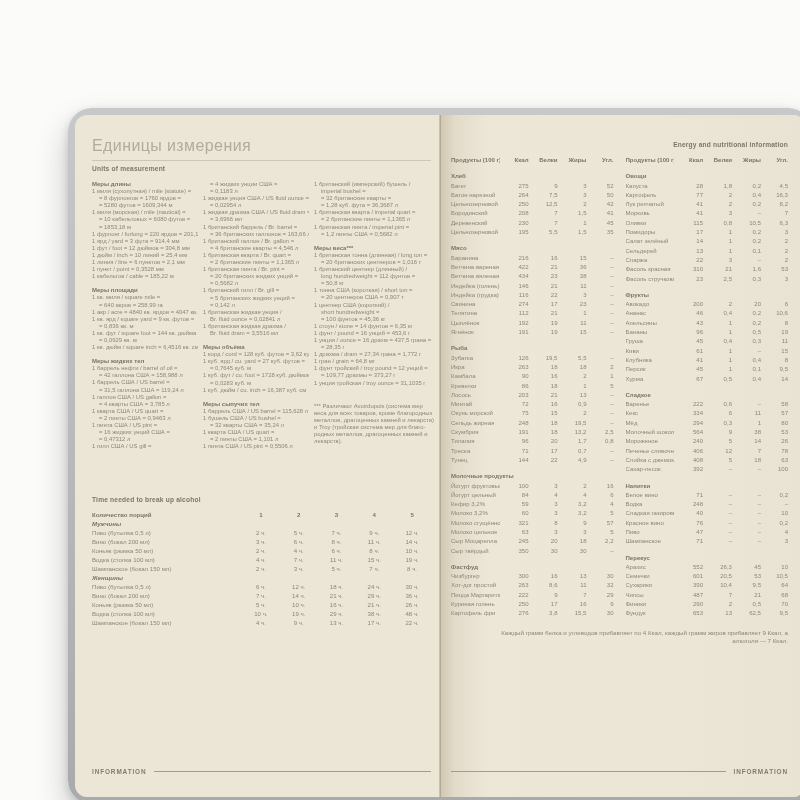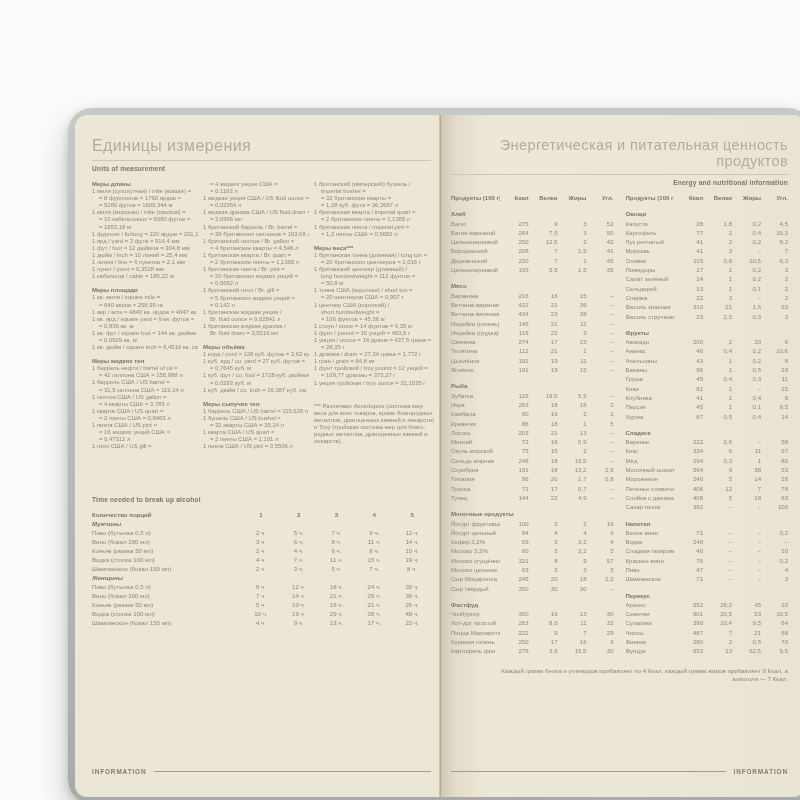--- a/index.html
+++ b/index.html
@@ -300,21 +300,20 @@
           </div>
         </div>
         <div class="pfooter fl">
           <span class="ftext">INFORMATION</span>
           <span class="fline"></span>
         </div>
       </div>
 
       <div class="page page-right">
         <div class="content-r">
-          <div class="ptitle right">Энергетическая и питательная ценность продуктов</div>
           <div class="psub right">Energy and nutritional information</div>
           <div class="ncols">
             <div class="ncol">
                 <div class="nrow nhead">
                   <div class="ncell lbl">Продукты (100 г)</div>
                   <div class="ncell num">Ккал</div>
                   <div class="ncell num">Белки</div>
                   <div class="ncell num">Жиры</div>
                   <div class="ncell num">Угл.</div>
                 </div>

